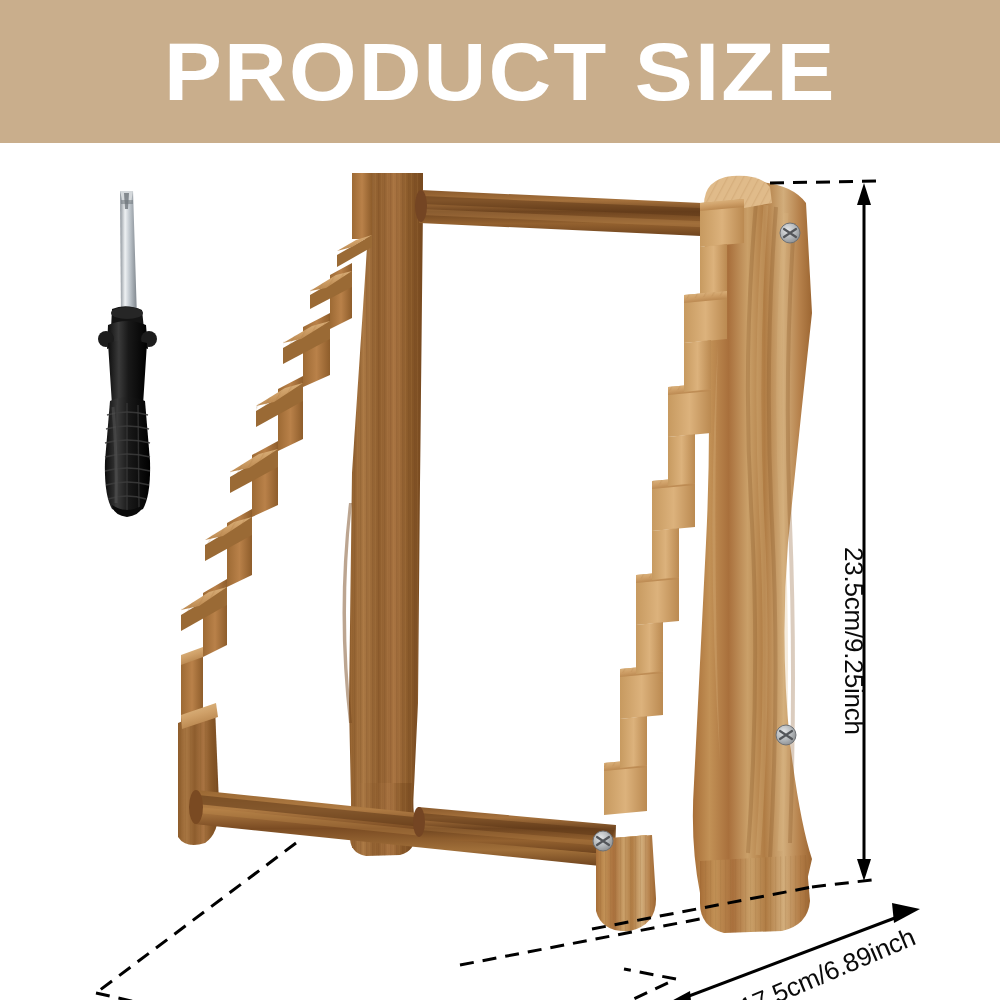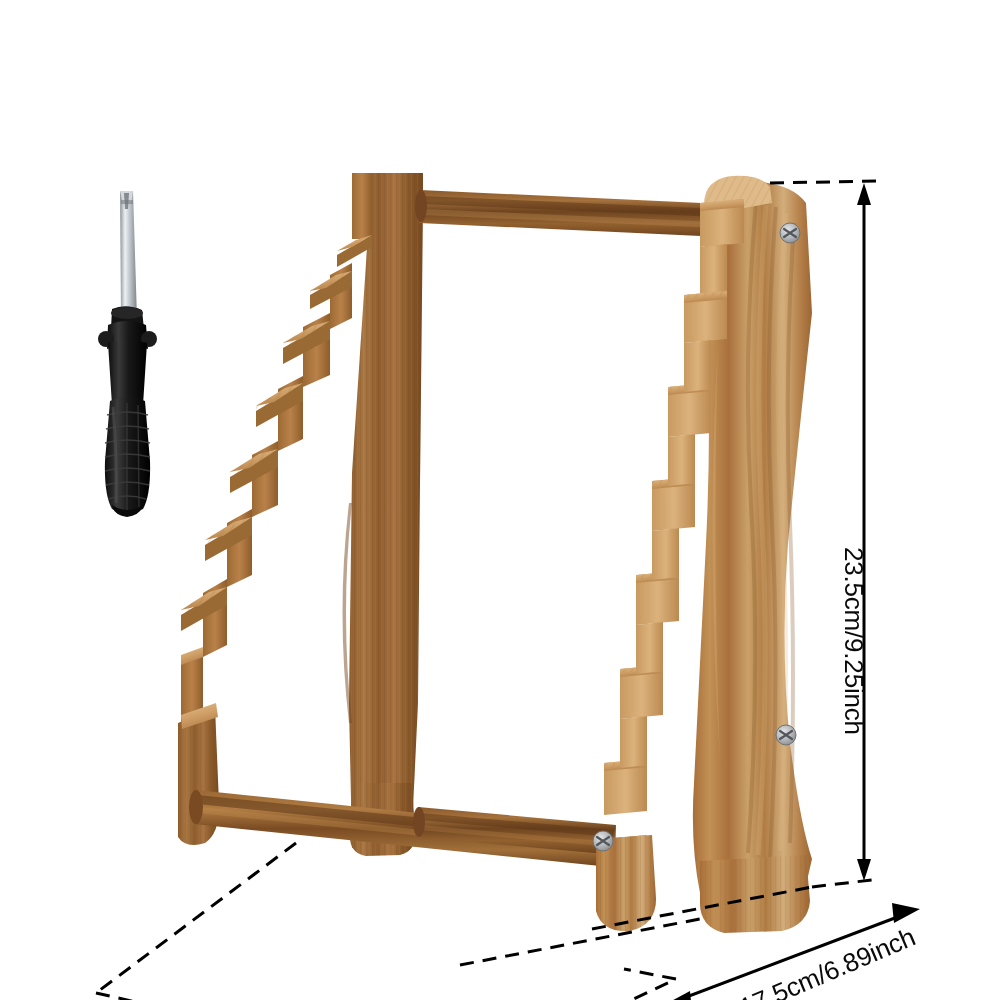--- a/index.html
+++ b/index.html
@@ -52,20 +52,23 @@
     left:735px;top:852px;
     transform-origin:left top;
     transform:rotate(-23deg);
   }
 </style>
 </head>
 <body>
 
 <div id="page">
 
+  <div class="banner">
+    <div class="banner-title">PRODUCT SIZE</div>
+  </div>
 
   <div class="stage">
     <svg width="1000" height="857" viewBox="0 0 1000 857" xmlns="http://www.w3.org/2000/svg">
       <defs>
 
         <linearGradient id="gWoodRight" x1="0" y1="0" x2="1" y2="0">
           <stop offset="0%" stop-color="#a86f38"></stop>
           <stop offset="14%" stop-color="#c29156"></stop>
           <stop offset="30%" stop-color="#a9703c"></stop>
           <stop offset="46%" stop-color="#caa069"></stop>

